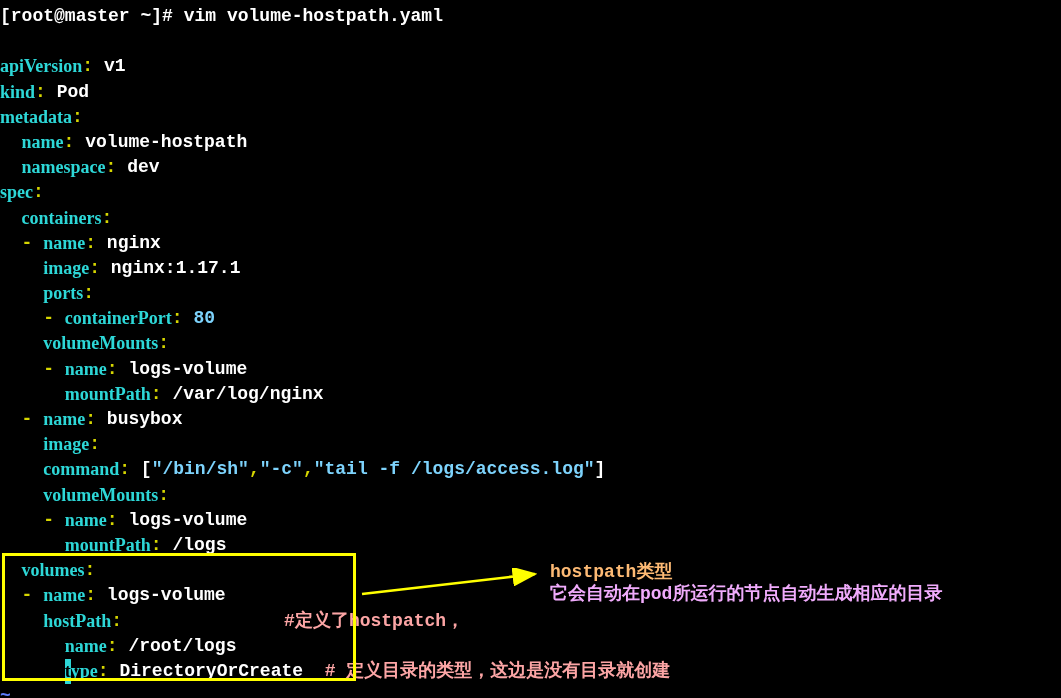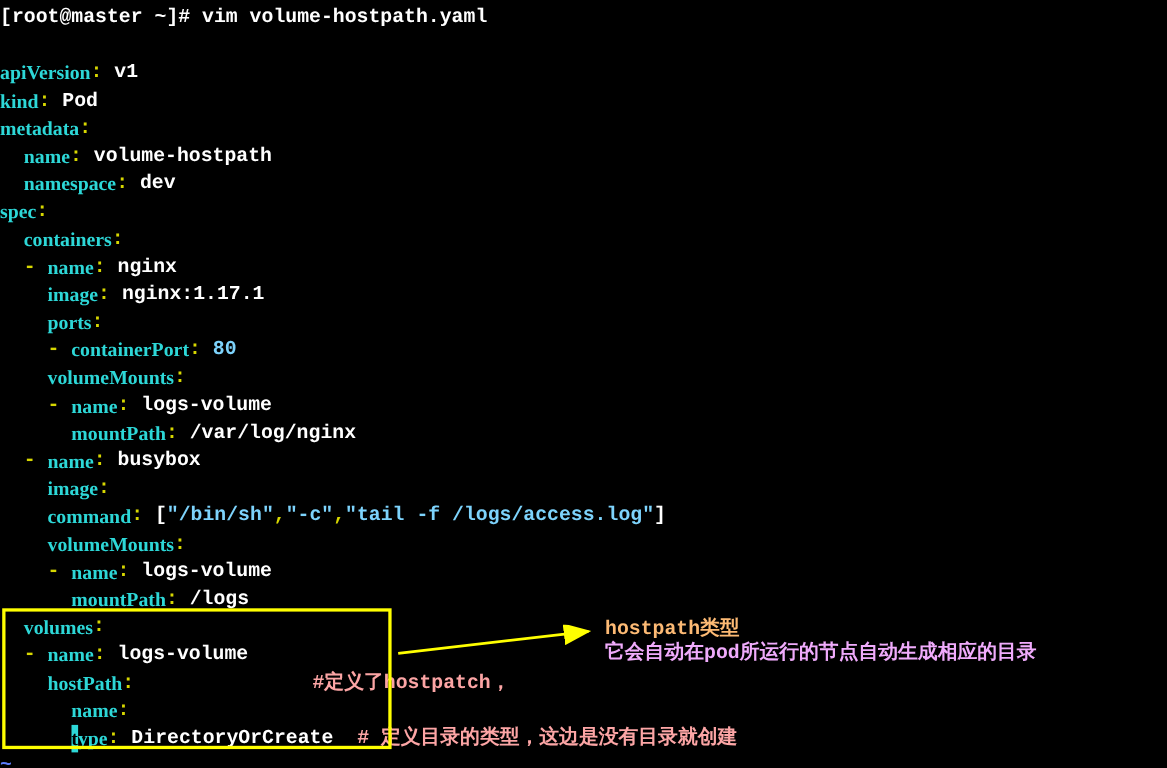--- a/index.html
+++ b/index.html
@@ -175,21 +175,21 @@
 
 <div class="line">
 <span>  </span><span class="yellow">-</span><span> </span><span class="cyan">name</span><span class="yellow">:</span><span class="white"> logs-volume</span>
 </div>
 
 <div class="line">
 <span>    </span><span class="cyan">hostPath</span><span class="yellow">:</span><span>               </span><span class="blue">#定义了hostpatch，</span>
 </div>
 
 <div class="line">
-<span>      </span><span class="cyan">name</span><span class="yellow">:</span><span>      </span>
+<span>      </span><span class="cyan">name</span><span class="yellow">:</span><span class="white"> /root/logs</span><span>      </span>
 </div>
 
 <div class="line">
 <span>      </span><span class="cyan cursor-bg">t</span><span class="cyan">ype</span><span class="yellow">:</span><span class="white"> DirectoryOrCreate</span><span>  </span><span class="blue"># 定义目录的类型，这边是没有目录就创建</span>
 </div>
 
 <div class="line">
 <span class="tilde">~</span>
 </div>
 

